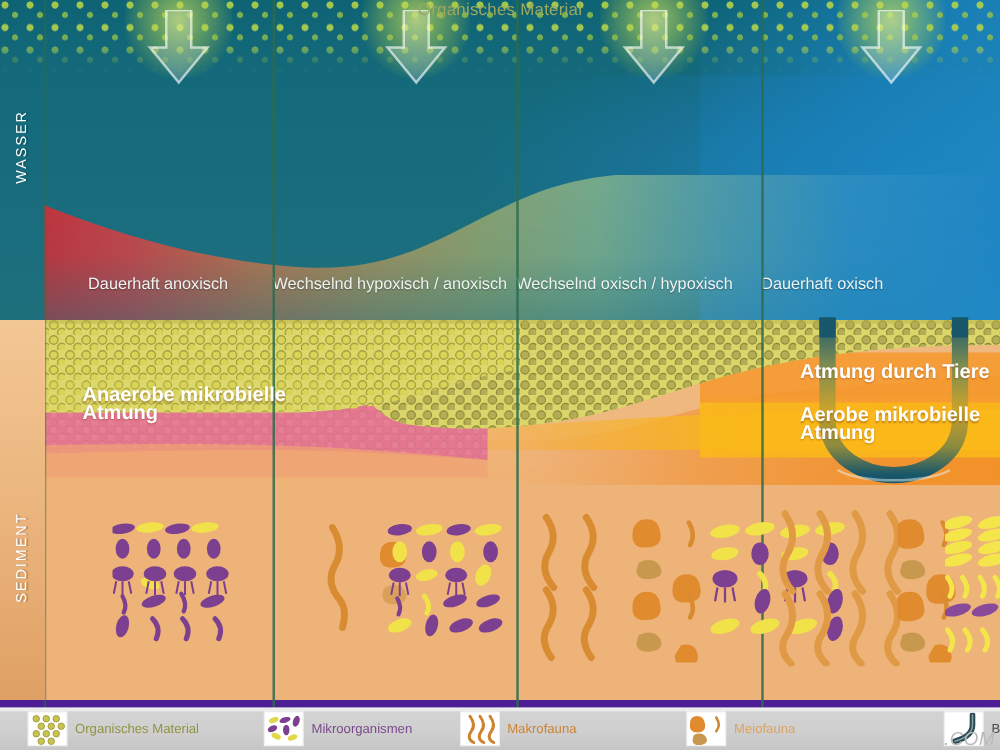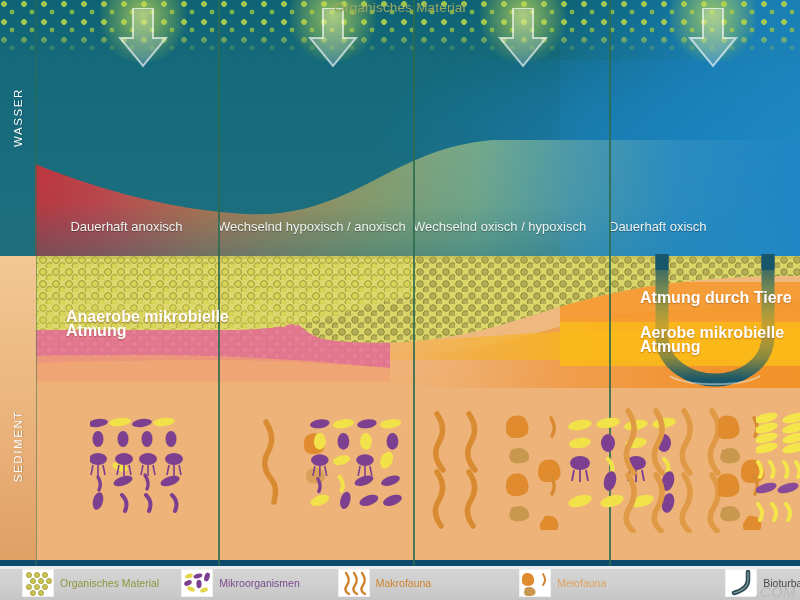--- a/index.html
+++ b/index.html
@@ -1,18 +1,18 @@
 <!DOCTYPE html>
 <html><head>
 <meta charset="utf-8">
 <style>
   html,body{margin:0;padding:0;background:#fff;}
   body{font-family:"Liberation Sans",sans-serif;}
 
-  #stage{position:relative;width:800px;height:600px;overflow:hidden;background:#0c4a6e;}
+  #stage{position:relative;width:800px;height:600px;overflow:hidden;background:#4c1d95;}
 
   
   .water{position:absolute;left:0;top:0;width:800px;height:258px;
     background:linear-gradient(180deg,#0d6273 0%,#13687a 18%,#166b7c 45%,#1b6e7e 75%,#1f6f7c 100%);}
   .water-right{position:absolute;left:560px;top:0;width:240px;height:258px;
     background:linear-gradient(120deg,rgba(20,120,175,0) 0%,rgba(25,128,186,.85) 45%,rgba(32,140,200,.95) 100%);}
   .water-right2{position:absolute;left:380px;top:60px;width:420px;height:198px;
     background:radial-gradient(ellipse at 80% 40%,rgba(30,135,195,.85) 0%,rgba(27,120,175,.45) 45%,rgba(20,110,140,0) 72%);}
 
   
@@ -424,21 +424,21 @@
               <circle cx="14" cy="17" r="2.6"></circle>
               <circle cx="22" cy="17" r="2.6"></circle>
             <circle cx="10" cy="23" r="2.6"></circle>
               <circle cx="18" cy="23" r="2.6"></circle>
           </g>
         </svg>
       </span>
       <span class="lg-text" style="color:#8f9440">Organisches Material</span>
     </div>
 
-    <div class="lg-item" style="margin-left:22px">
+    <div class="lg-item" style="margin-left:52px">
       <span class="lg-swatch">
         <svg width="30" height="26" viewBox="0 0 30 26">
           <g fill="#e3d64a">
             <ellipse cx="7" cy="6" rx="4" ry="2.2" transform="rotate(-20 7 6)"></ellipse>
             <ellipse cx="9" cy="19" rx="4" ry="2.2" transform="rotate(25 9 19)"></ellipse>
             <ellipse cx="22" cy="20" rx="4" ry="2.2" transform="rotate(-20 22 20)"></ellipse>
           </g>
           <g fill="#7d3f8f">
             <ellipse cx="16" cy="6" rx="4.5" ry="2.2" transform="rotate(-15 16 6)"></ellipse>
             <ellipse cx="25" cy="7" rx="2.6" ry="4.5" transform="rotate(18 25 7)"></ellipse>

